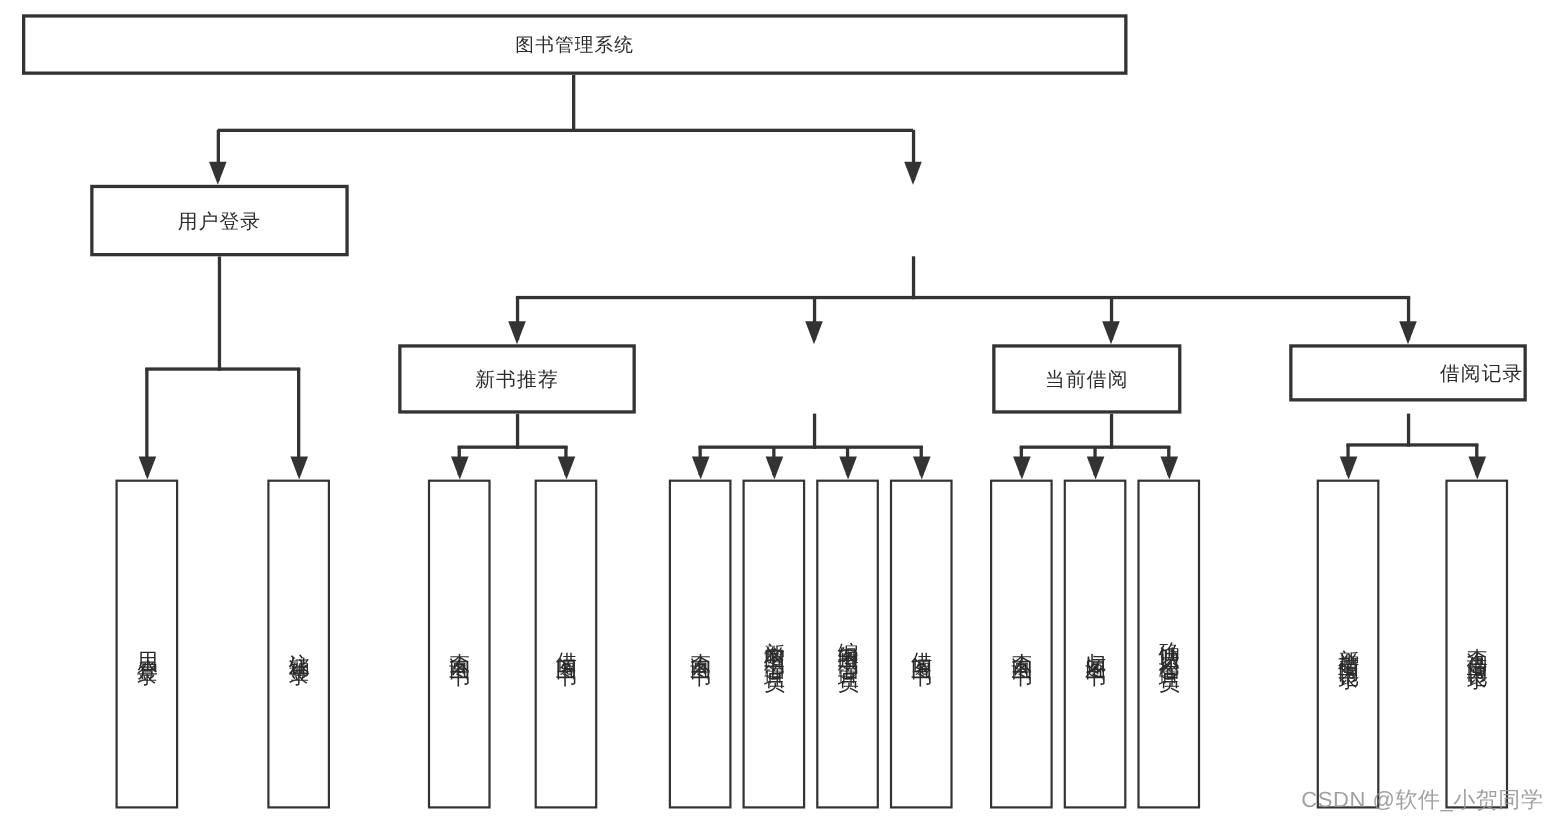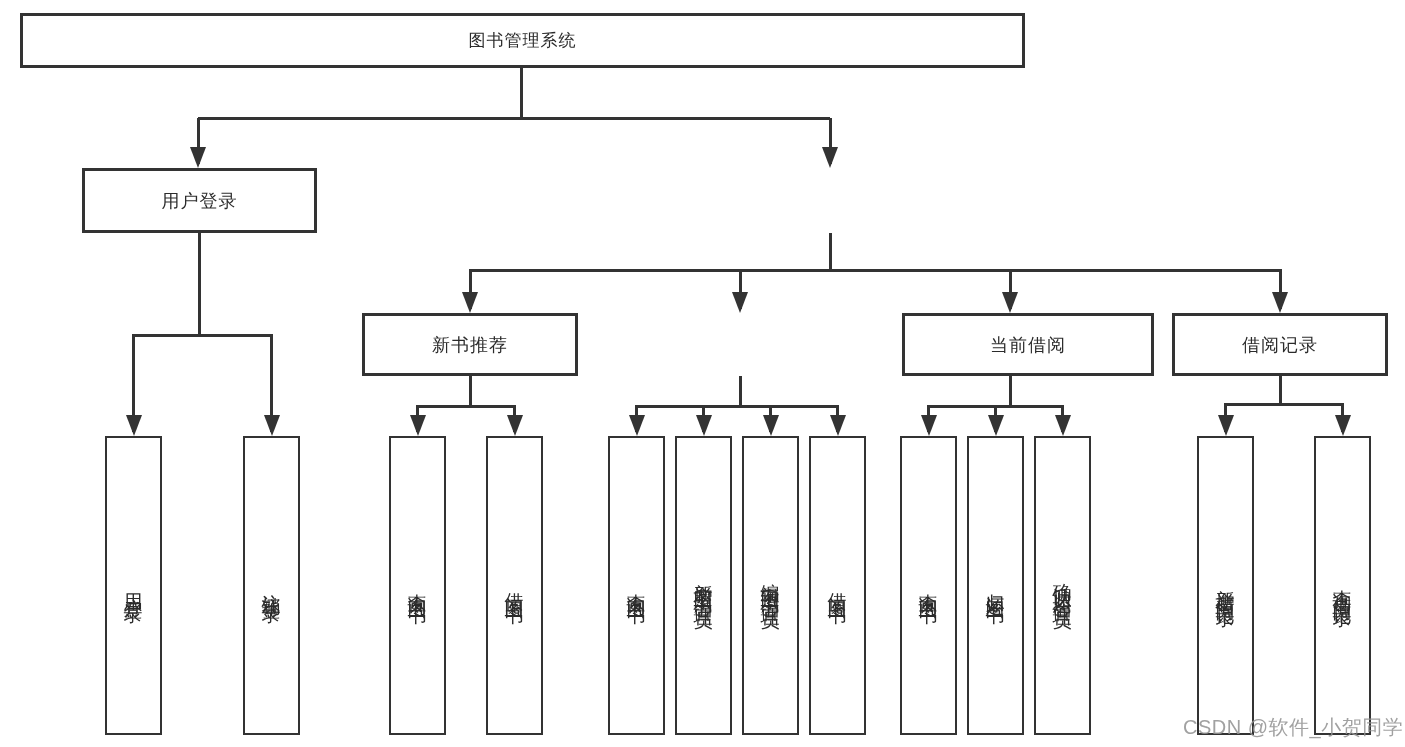--- a/index.html
+++ b/index.html
@@ -73,24 +73,24 @@
     <span>图书管理系统</span>
   </div>
 
   <div class="node branch" style="left:82px; top:168px; width:235px; height:65px;">
     <span>用户登录</span>
   </div>
 
   <div class="node branch" style="left:362px; top:313px; width:216px; height:63px;">
     <span>新书推荐</span>
   </div>
-  <div class="node branch" style="left:902px; top:313px; width:252px; height:63px;font-family:Liberation Serif, serif;">
+  <div class="node branch" style="left:902px; top:313px; width:172px; height:63px;font-family:Liberation Serif, serif;">
     <span>当前借阅</span>
   </div>
-  <div class="node branch" style="left:1172px; top:313px; width:216px; height:63px;">
+  <div class="node branch" style="left:1172px; top:313px; width:216px; height:52px;justify-content:flex-end;">
     <span>借阅记录</span>
   </div>
 
   <div class="node leaf" style="left:105px; top:436px; width:57px; height:299px;">
     <span>用户登录</span>
   </div>
   <div class="node leaf" style="left:243px; top:436px; width:57px; height:299px;">
     <span>注销登录</span>
   </div>
 

